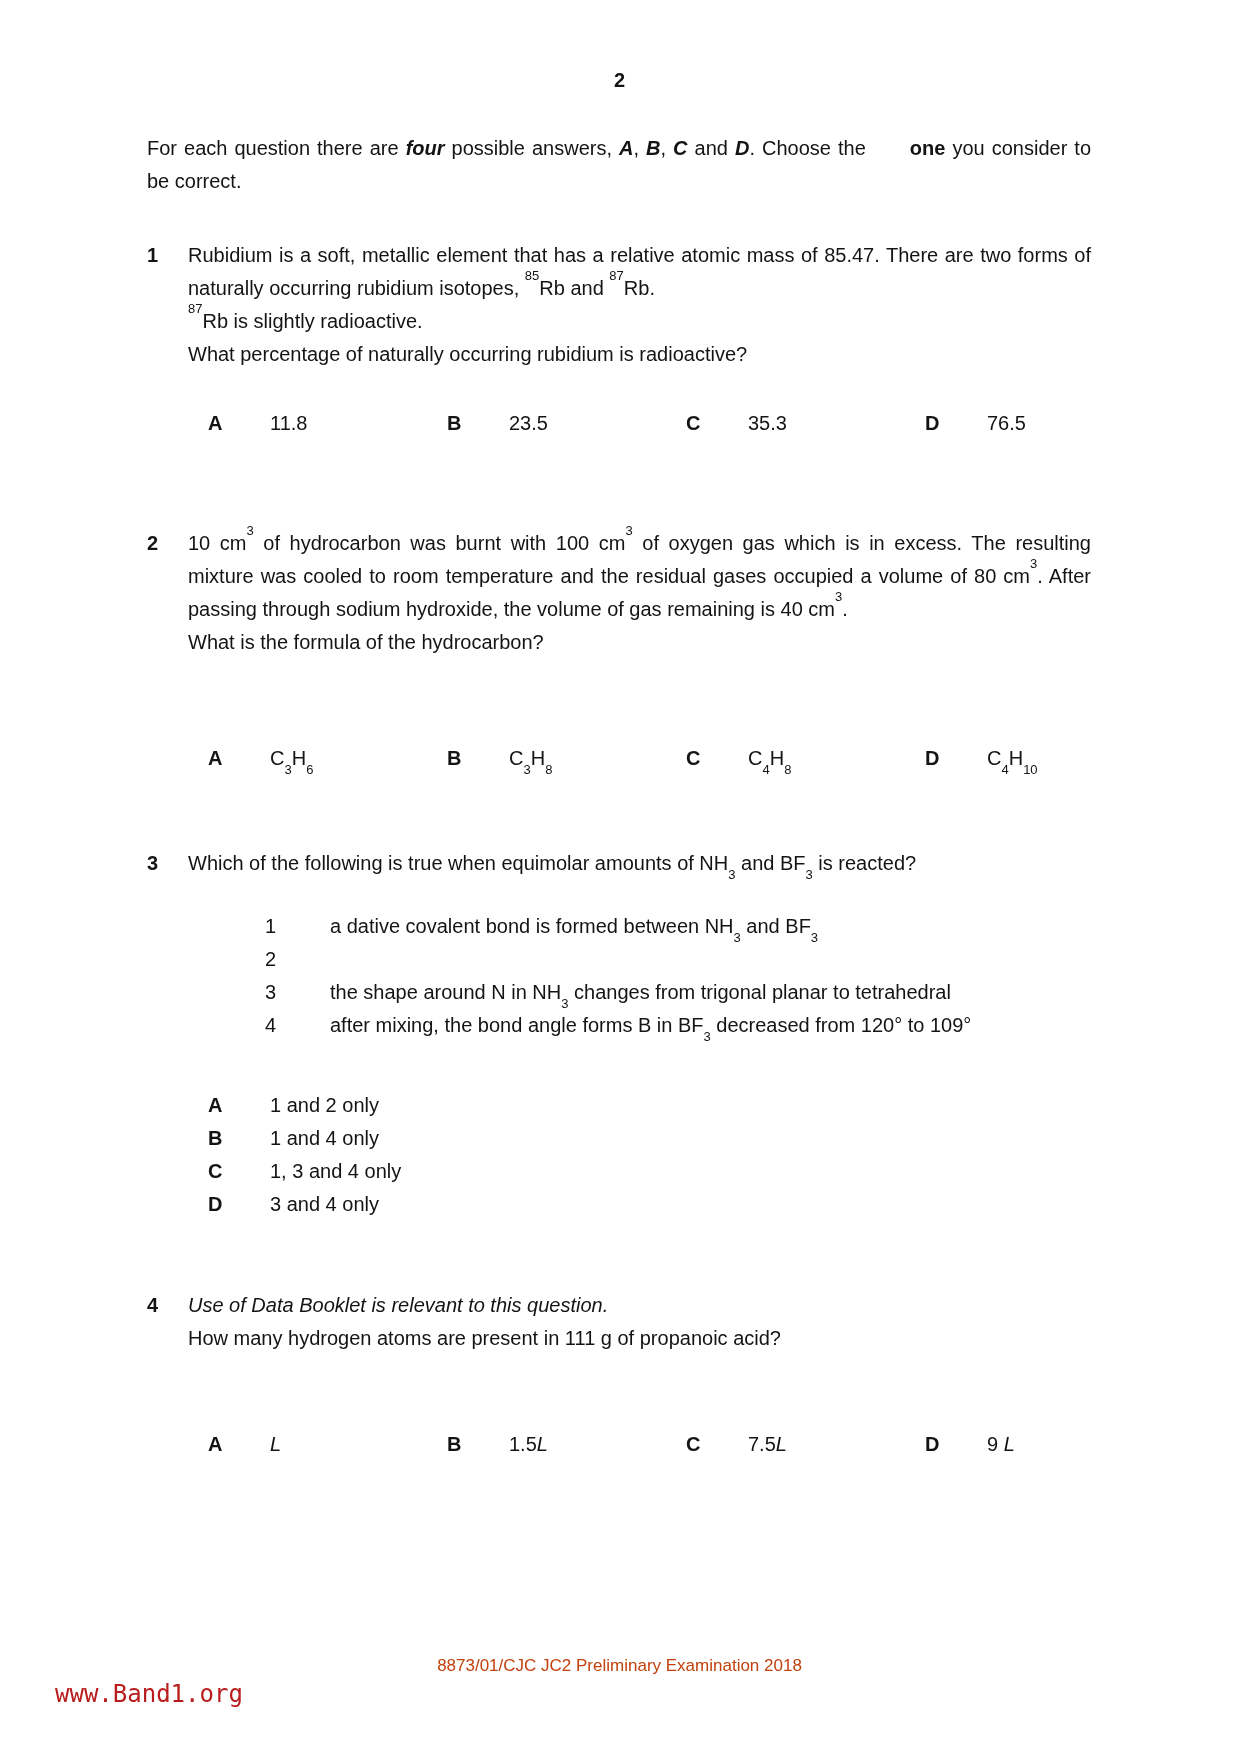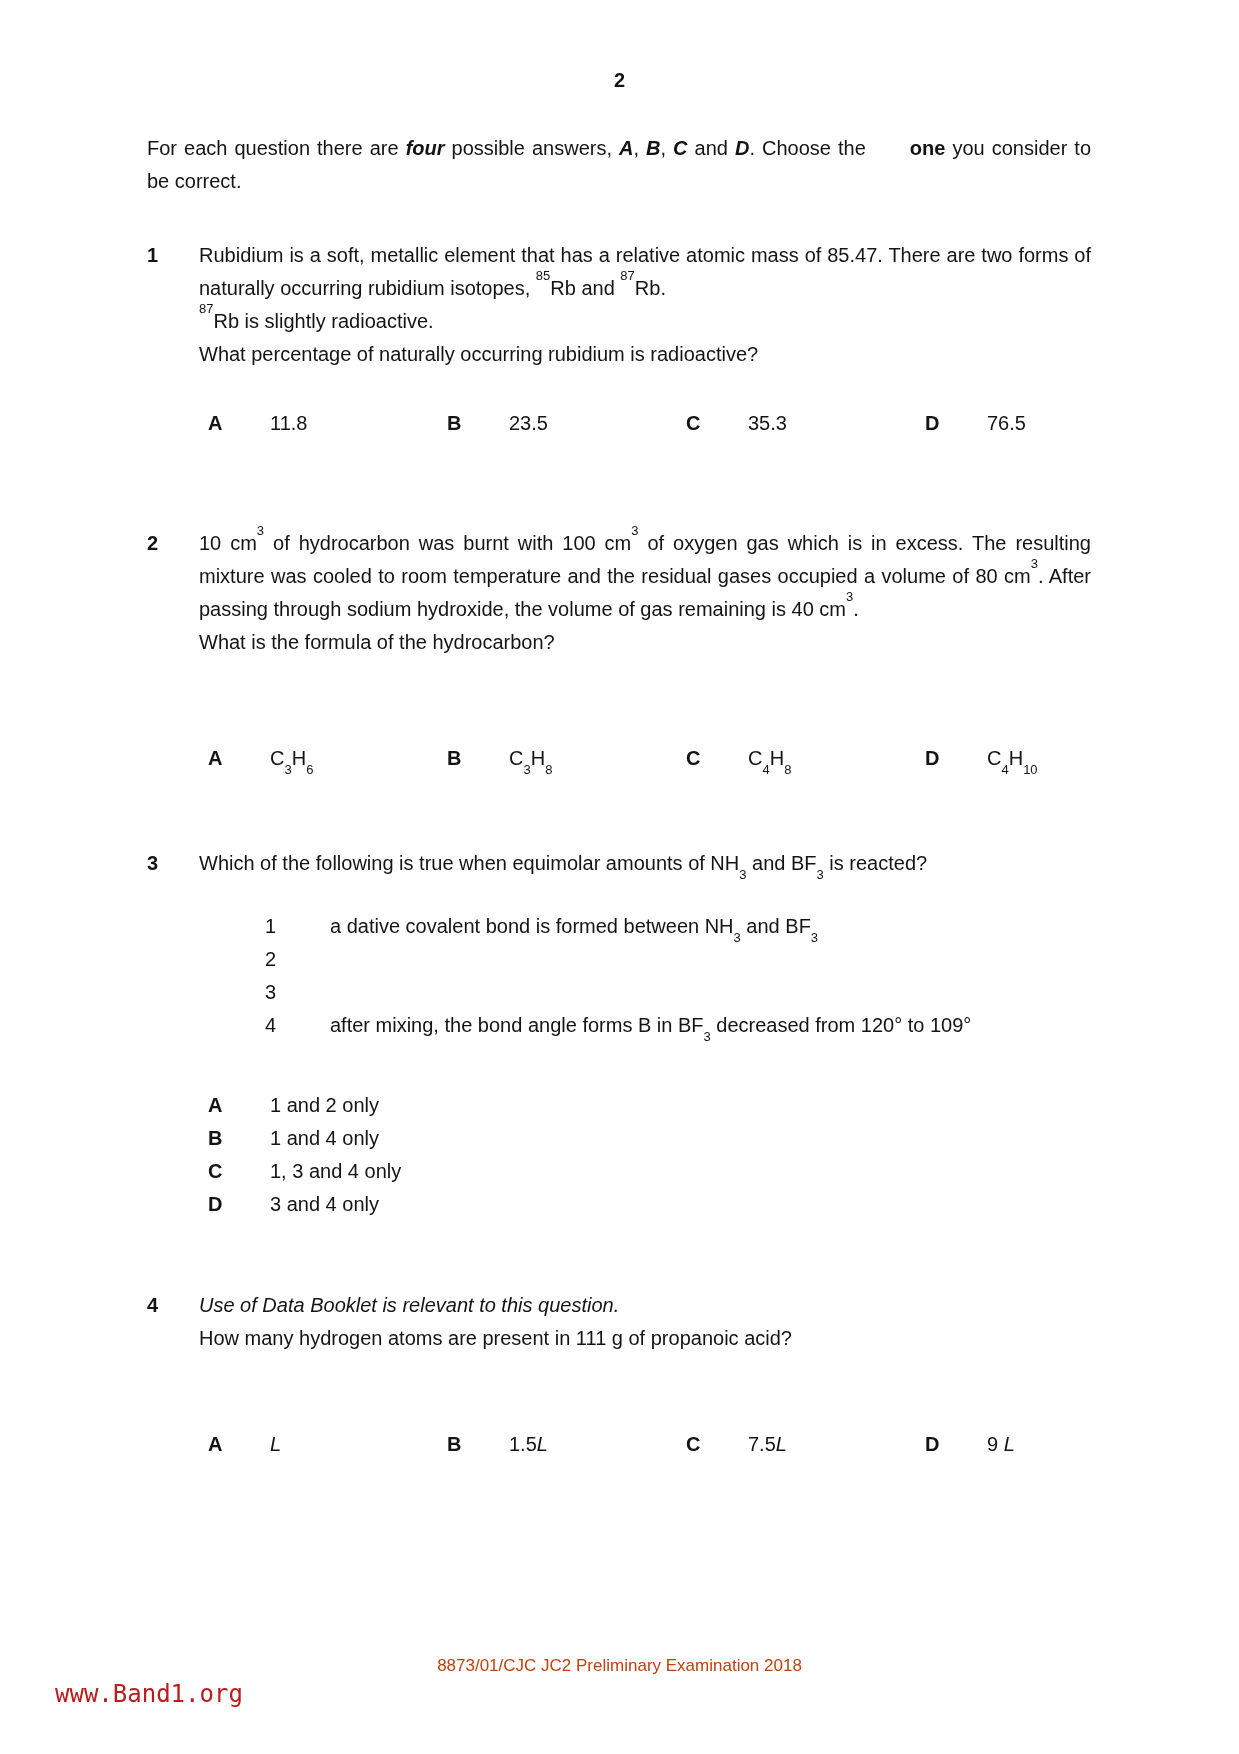--- a/index.html
+++ b/index.html
@@ -15,21 +15,21 @@
   .abs{position:absolute;margin:0;}
   .just{text-align:justify;}
   .b{font-weight:bold;margin-left:37px;}
   .bi{font-weight:bold;font-style:italic;}
   .i{font-style:italic;}
   sup{font-size:13px;line-height:0;position:relative;top:-7px;}
   sub{font-size:13px;line-height:0;position:relative;top:4px;}
   .pagenum{position:absolute;top:64px;left:0;width:100%;text-align:center;font-weight:bold;}
   .qwrap{position:absolute;left:147px;width:944px;}
   .qnum{position:absolute;left:0;top:0;font-weight:bold;}
-  .qbody{margin-left:52px;}
+  .qbody{margin-left:41px;}
   .qbody p{margin:0;}
   .optrow{position:absolute;left:208px;display:flex;}
   .optrow .opt{width:239px;display:flex;}
   .letter{width:62px;flex:none;font-weight:bold;}
   .optcol{position:absolute;left:208px;}
   .optcol .row{display:flex;}
   .sts{position:absolute;left:265px;width:830px;}
   .strow{display:flex;}
   .stnum{width:65px;flex:none;}
   .footer-code{position:absolute;top:1655px;left:0;width:100%;text-align:center;font-size:17px;line-height:22px;color:#c2410c;}
@@ -109,20 +109,21 @@
   <div class="sts" style="top:910px;">
     <div class="strow">
         <span class="stnum">1</span>
         <span><span>a dative covalent bond is formed between NH</span><sub>3</sub><span> and BF</span><sub>3</sub><span></span></span>
       </div>
     <div class="strow">
         <span class="stnum">2</span>
       </div>
     <div class="strow">
         <span class="stnum">3</span>
+        <span><span>the shape around N in NH</span><sub>3</sub><span> changes from trigonal planar to tetrahedral</span><sub></sub><span></span></span>
       </div>
     <div class="strow">
         <span class="stnum">4</span>
         <span><span>after mixing, the bond angle forms B in BF</span><sub>3</sub><span> decreased from 120° to 109°</span><sub></sub><span></span></span>
       </div>
   </div>
 
   <div class="optcol" style="top:1089px;">
     <div class="row">
         <span class="letter">A</span>

